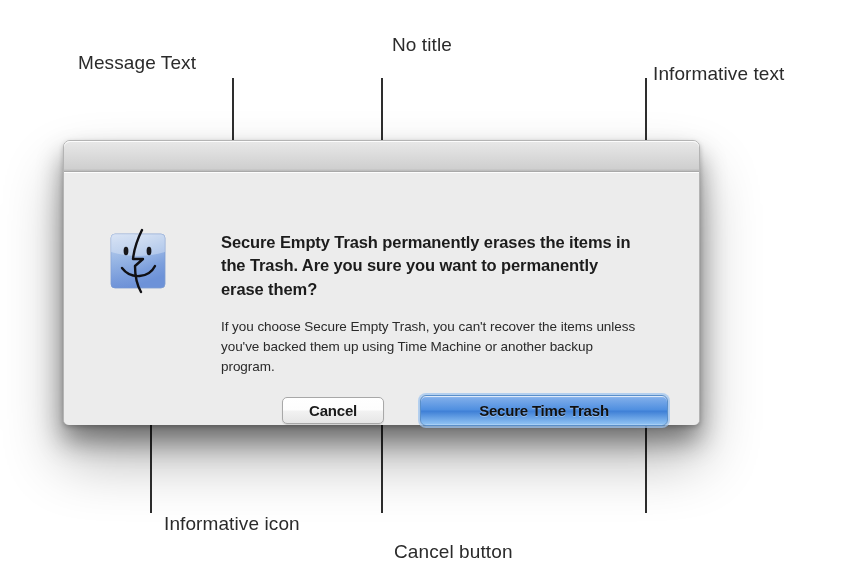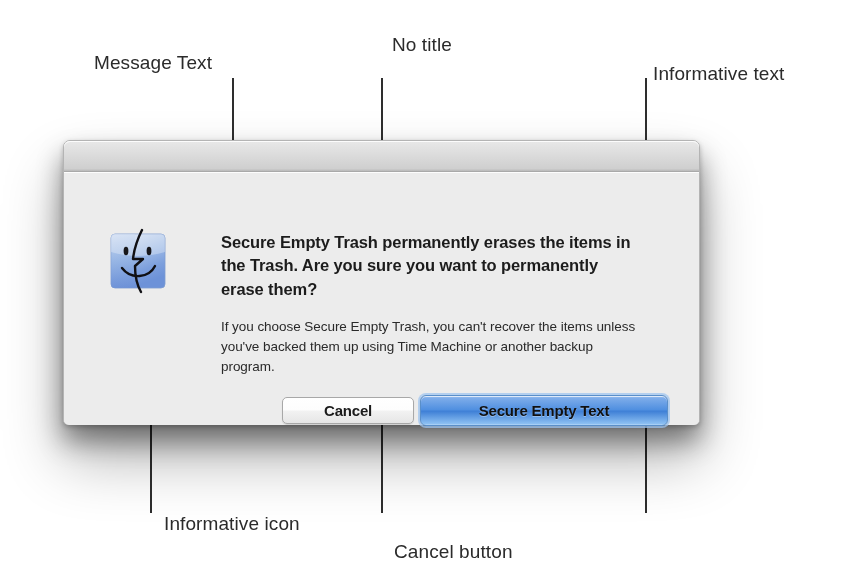--- a/index.html
+++ b/index.html
@@ -116,21 +116,21 @@
     display: flex;
     align-items: center;
     justify-content: center;
     box-sizing: border-box;
     cursor: default;
     user-select: none;
   }
   #cancel-button {
     left: 218px;
     top: 0px;
-    width: 132px;
+    width: 102px;
     color: #1b1b1b;
     background: linear-gradient(to bottom, #ffffff 0%, #fdfdfd 48%, #f2f2f2 52%, #e6e6e6 100%);
     border: 1px solid #a8a8a8;
     box-shadow: 0 1px 1px rgba(0,0,0,0.12), inset 0 1px 0 rgba(255,255,255,0.95);
   }
   #action-button {
     left: 356px;
     top: -2px;
     width: 248px;
     height: 31px;
@@ -143,21 +143,21 @@
       0 1px 2px rgba(0,0,0,0.25),
       inset 0 1px 0 rgba(255,255,255,0.55);
     text-shadow: 0 1px 0 rgba(255,255,255,0.35);
   }
 </style>
 </head>
 <body>
 
 <div id="stage">
 
-  <div class="callout-label" style="left:94px; top:52px;">Message Text</div>
+  <div class="callout-label" style="left:78px; top:52px;">Message Text</div>
 
   <div class="callout-label" style="left:392px; top:34px;">No title</div>
 
   <div class="callout-label" style="left:653px; top:63px;">Informative text</div>
 
   <div class="leader" style="left:232px; top:78px; height:121px;"></div>
   <div class="leader" style="left:381px; top:78px; height:65px;"></div>
   <div class="leader" style="left:645px; top:78px; height:201px;"></div>
 
   <div class="leader" style="left:150px; top:281px; height:232px;"></div>
@@ -209,19 +209,19 @@
           <path d="M17 40 C 26 52, 44 50, 50 38" fill="none" stroke="#101014" stroke-width="2.4" stroke-linecap="round"></path>
         </svg>
       </div>
 
       <div id="informative-text">If you choose Secure Empty Trash, you can't recover the items unless you've backed them up using Time Machine or another backup program.</div>
 
       <div id="message-text">Secure Empty Trash permanently erases the items in the Trash. Are you sure you want to permanently erase them?</div>
 
       <div id="button-row">
         <div class="btn" id="cancel-button">Cancel</div>
-        <div class="btn" id="action-button">Secure Empty Text</div>
+        <div class="btn" id="action-button">Secure Time Trash</div>
       </div>
 
     </div>
   </div>
 
 </div>
 
 </body></html>

